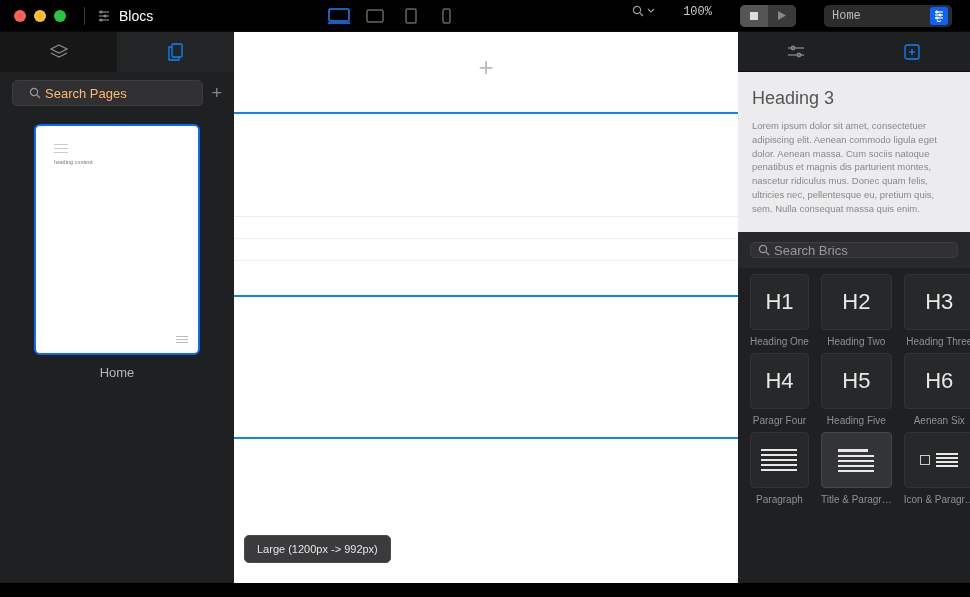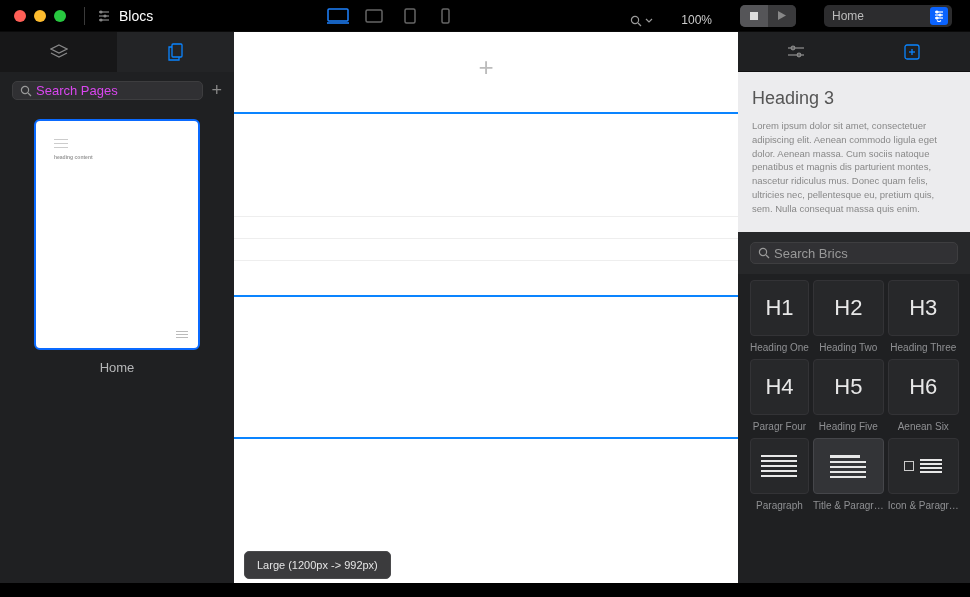--- a/index.html
+++ b/index.html
@@ -21,21 +21,21 @@
   .divider-v { width:1px; height:18px; background:#3a3a3a; margin-right: 12px; }
   .app-title-wrap { display:flex; align-items:center; gap:8px;}
   .app-glyph { color:#888; font-size:14px; }
   .app-name { color:#fff; font-size:14px; font-weight:400; }
   .title-center { margin-left:auto; display:flex; align-items:center; gap:10px; }
   .device-btn {
     width:26px; height:20px; display:flex; align-items:center; justify-content:center;
     border-radius:3px;
   }
   .device-btn.active .dev-rect { stroke:#1e82ff; }
-  .title-right { margin-left:auto; display:flex; align-items:flex-end; gap:28px; padding-right:4px;}
+  .title-right { margin-left:auto; display:flex; align-items:flex-start; gap:28px; padding-right:4px;font-family:Liberation Mono, monospace;}
   .search-ic { color:#888; font-size:13px; display:flex; align-items:center; gap:3px;}
   .zoom-label { color:#ccc; font-size:12px; }
   .seg { display:flex; background:#2c2c2e; border-radius:5px; overflow:hidden; height:22px;}
   .seg .seg-btn { width:28px; display:flex; align-items:center; justify-content:center; background:#3a3a3c; cursor:default;}
   .seg .seg-btn:first-child { background:#555558; }
   .page-select {
     width:128px; height:22px; background:#2c2c2e; border-radius:5px; display:flex;
     align-items:center; padding:0 4px 0 8px; color:#bbb; font-size:12px; position:relative;
   }
   .page-select .sel-end {
@@ -45,22 +45,22 @@
 
   
   .main { display:flex; height:calc(597px - 46px); }
   .left-panel { width:234px; background:#1f2022; display:flex; flex-direction:column;}
   .lp-tabs { display:flex; height:40px; }
   .lp-tab { flex:1; display:flex; align-items:center; justify-content:center; }
   .lp-tab.layers { background:#171718;}
   .lp-tab.pages { background:#232426;}
   .lp-searchrow { display:flex; align-items:center; padding:8px 12px; gap:8px; background:#1f2022;}
   .lp-search {
-    flex:1; height:19px; background:#303033; border:1px solid #3d3d3f; border-radius:5px;
-    display:flex; align-items:center; padding:0 7px; color:#d946ef; font-size:13px;
+    flex:1; height:26px; background:#303033; border:1px solid #3d3d3f; border-radius:5px;
+    display:flex; align-items:center; padding:0 16px; color:#fdba74; font-size:13px;
   }
   .lp-plus { color:#888; font-size:18px; font-weight:300; cursor:default;}
   .thumb-area { padding:10px 18px; }
   .thumb {
     width:166px; height:231px; border:2px solid #0a6aff; border-radius:6px;
     background:#fff; position:relative; margin:0 auto 10px;
   }
   .thumb-inner { position:absolute; top:18px; left:18px; right:18px; }
   .thumb-lines { display:flex; flex-direction:column; gap:3px; margin-bottom:6px;}
   .thumb-lines span { height:1px; background:#ccc; width:14px;}
@@ -74,40 +74,40 @@
   .canvas {
     position:absolute; top:0; left:0; right:0; bottom:0; background:#fff;
   }
   .add-bric {
     position:absolute; left:0; right:0; top:20px; text-align:center;
     color:#bcbcbc; font-size:26px; font-weight:300;
   }
   .blue-line { position:absolute; left:0; right:0; height:2px; background:#0a84ff; }
   .gray-line { position:absolute; left:0; right:0; height:1px; background:#eee; }
   .tooltip-pill {
-    position:absolute; left:10px; bottom:4px; background:#3b3b3d; color:#e5e5e5;
+    position:absolute; left:10px; bottom:20px; background:#3b3b3d; color:#e5e5e5;
     font-size:11px; padding:7px 12px; border-radius:5px; border:1px solid #4a4a4c;
   }
 
   
   .right-panel { width:232px; background:#1f2022; display:flex; flex-direction:column;}
   .rp-tabs { display:flex; height:40px; border-bottom:1px solid #0f0f10;}
   .rp-tab { flex:1; display:flex; align-items:center; justify-content:center;}
   .rp-tab.active svg path, .rp-tab.active svg rect { stroke:#0a84ff; }
   .preview {
     background:#ececee; color:#666; padding:16px 14px 18px; height:160px;
   }
   .preview h3 { color:#555; font-size:18px; font-weight:400; margin-bottom:10px;}
   .preview p { font-size:9.5px; line-height:1.45; color:#888; }
   .rp-searchrow { padding:10px 12px; background:#27282a;}
   .rp-search {
-    height:22px; background:#313134; border:1px solid #3e3e40; border-radius:5px;
+    height:16px; background:#313134; border:1px solid #3e3e40; border-radius:5px;
     display:flex; align-items:center; padding:0 7px; color:#999; font-size:13px;
   }
-  .brics-grid { padding:6px 12px 12px; display:grid; grid-template-columns:repeat(3,1fr); gap:6px 4px; overflow:hidden;}
+  .brics-grid { padding:6px 12px 12px; display:grid; grid-template-columns:repeat(3,1fr); gap:6px 12px; overflow:hidden;}
   .bric-cell { text-align:center; }
   .bric-tile {
     height:56px; background:#27282a; border:1px solid #333336; border-radius:4px;
     display:flex; align-items:center; justify-content:center; color:#e8e8e8; font-size:22px;
     margin-bottom:6px;
   }
   .bric-tile.selected { background:#333437; border-color:#45464a;}
   .bric-label { font-size:10px; color:#8f9093; white-space:nowrap; overflow:hidden; text-overflow:ellipsis;}
   .para-lines { display:flex; flex-direction:column; gap:3px; width:36px;}
   .para-lines span{ height:2px; background:#e8e8e8;}

